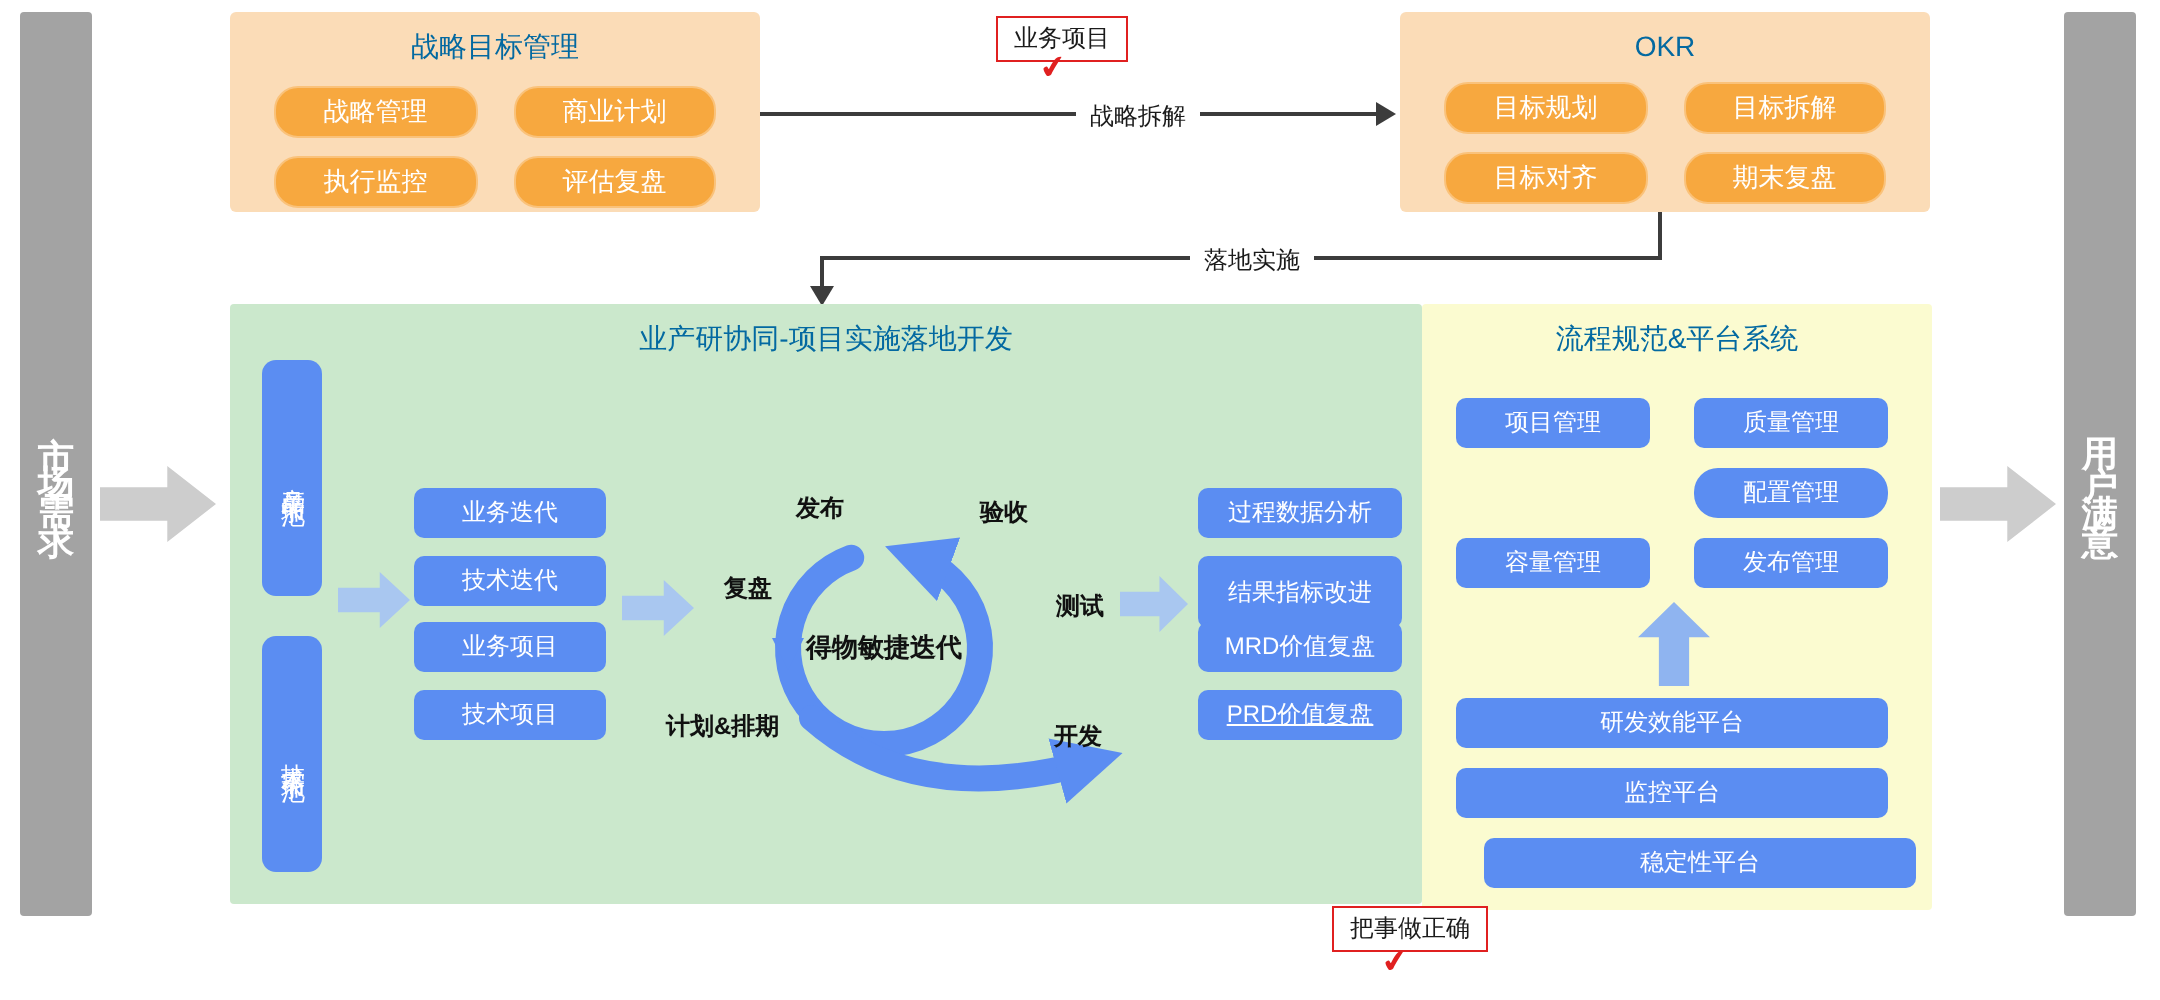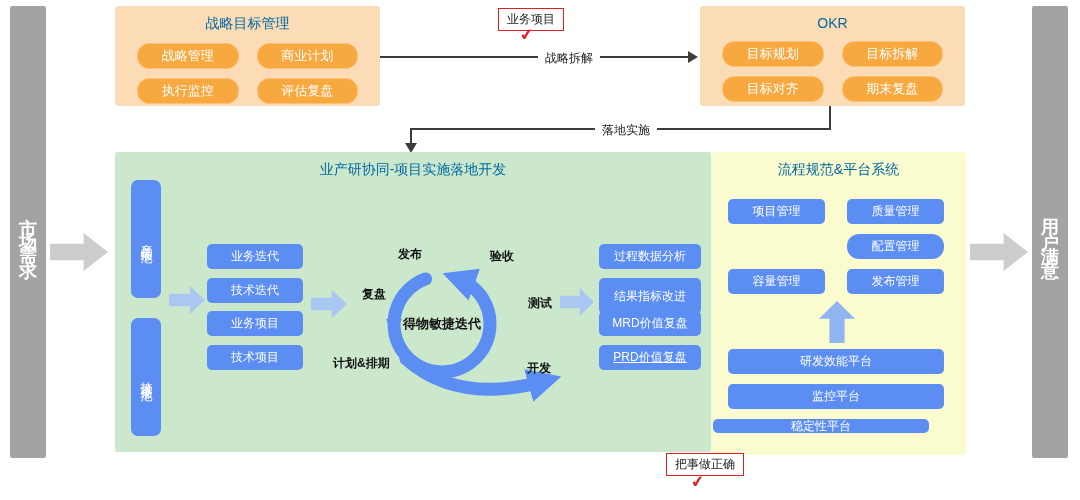--- a/index.html
+++ b/index.html
@@ -130,19 +130,19 @@
     <div class="bluebox" style="left:17px;top:47px;width:97px;height:25px;">项目管理</div>
     <div class="bluebox" style="left:136px;top:47px;width:97px;height:25px;">质量管理</div>
     <div class="bluebox" style="left:136px;top:82px;width:97px;height:25px;border-radius:12px;">配置管理</div>
     <div class="bluebox" style="left:17px;top:117px;width:97px;height:25px;">容量管理</div>
     <div class="bluebox" style="left:136px;top:117px;width:97px;height:25px;">发布管理</div>
 
     <div class="abs arrow-up mblue-arr" style="left:108px;top:149px;width:36px;height:42px;"></div>
 
     <div class="bluebox" style="left:17px;top:197px;width:216px;height:25px;">研发效能平台</div>
     <div class="bluebox" style="left:17px;top:232px;width:216px;height:25px;">监控平台</div>
-    <div class="bluebox" style="left:2px;top:267px;width:216px;height:14px;font-family:Liberation Mono, monospace;">稳定性平台</div>
+    <div class="bluebox" style="left:31px;top:267px;width:216px;height:25px;font-family:Liberation Mono, monospace;">稳定性平台</div>
   </div>
 
   <div class="abs red-tag" style="left:666px;top:453px;">把事做正确</div>
   <div class="abs check" style="left:691px;top:474px;">✔</div>
 
 </div>
 
 </body></html>

